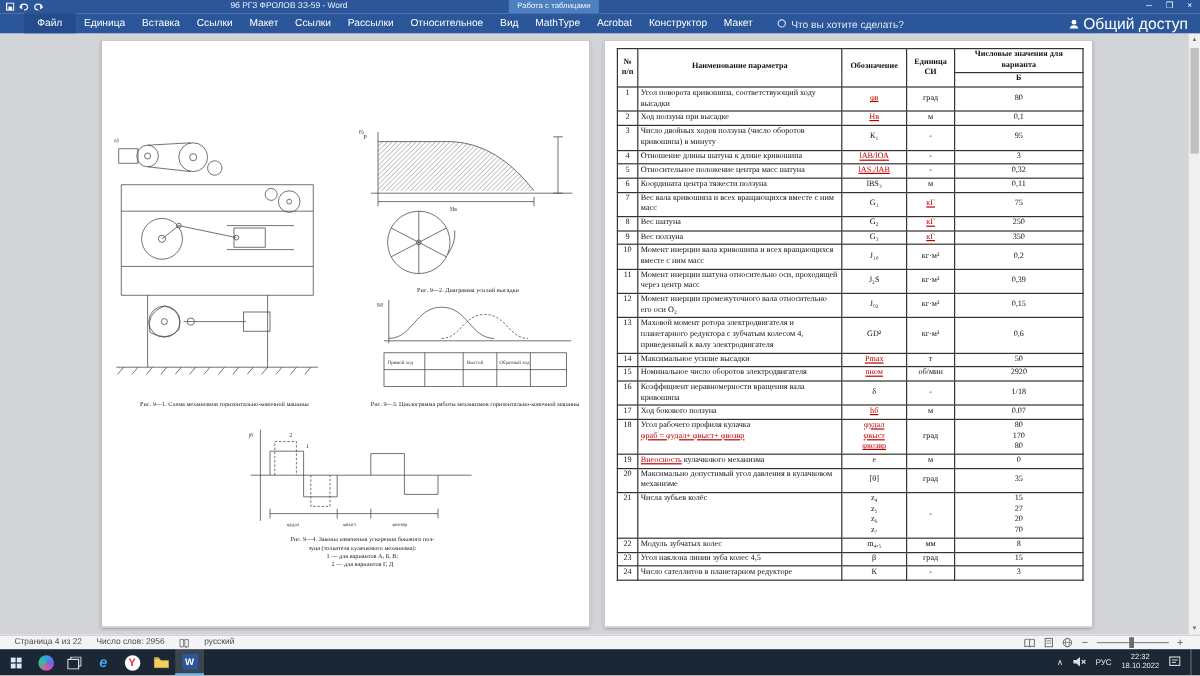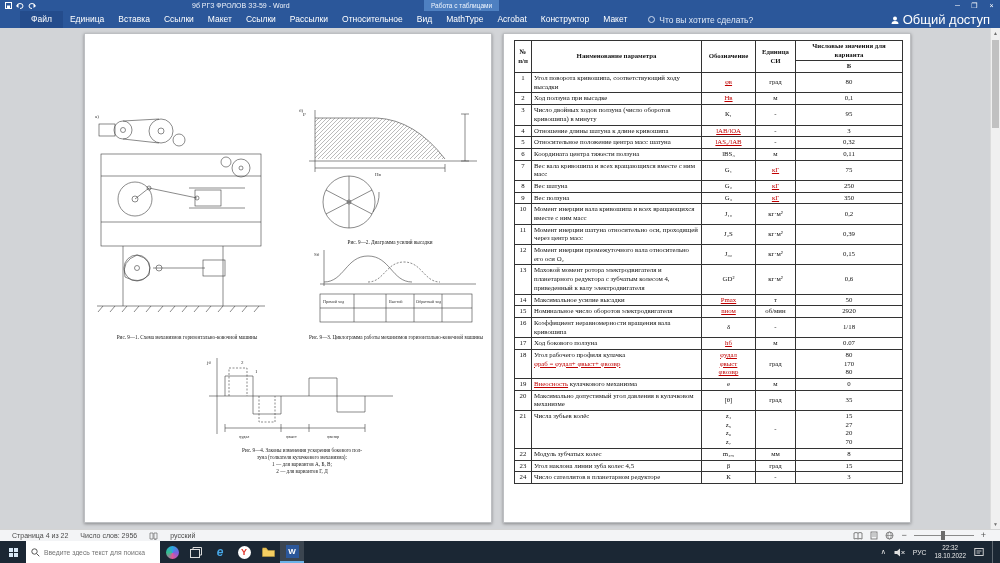--- a/index.html
+++ b/index.html
@@ -563,29 +563,20 @@
 
   <div id="taskbar">
     <div class="tb-start">
       <span class="winlogo">
           <i></i>
           <i></i>
           <i></i>
           <i></i>
         </span>
     </div>
-    <div class="searchbox">
-      <span>
-        <svg width="9" height="9">
-            <circle cx="3.5" cy="3.5" r="2.7" fill="none" stroke="#555" stroke-width="1"></circle>
-            <line x1="5.6" y1="5.6" x2="8.3" y2="8.3" stroke="#555" stroke-width="1"></line>
-          </svg>
-      </span>
-      <input placeholder="Введите здесь текст для поиска" style="">
-    </div>
     <div class="tbicon">
         <span class="cortana"></span>
       </div>
     <div class="tbicon">
       <svg width="12" height="11">
           <rect x="0.5" y="2.5" width="9" height="8" fill="none" stroke="#dcdcdc" stroke-width="1"></rect>
           <path d="M3 2.5 V0.5 H11.5 V8 H9.5" fill="none" stroke="#dcdcdc" stroke-width="1"></path>
         </svg>
     </div>
     <div class="tbicon">

